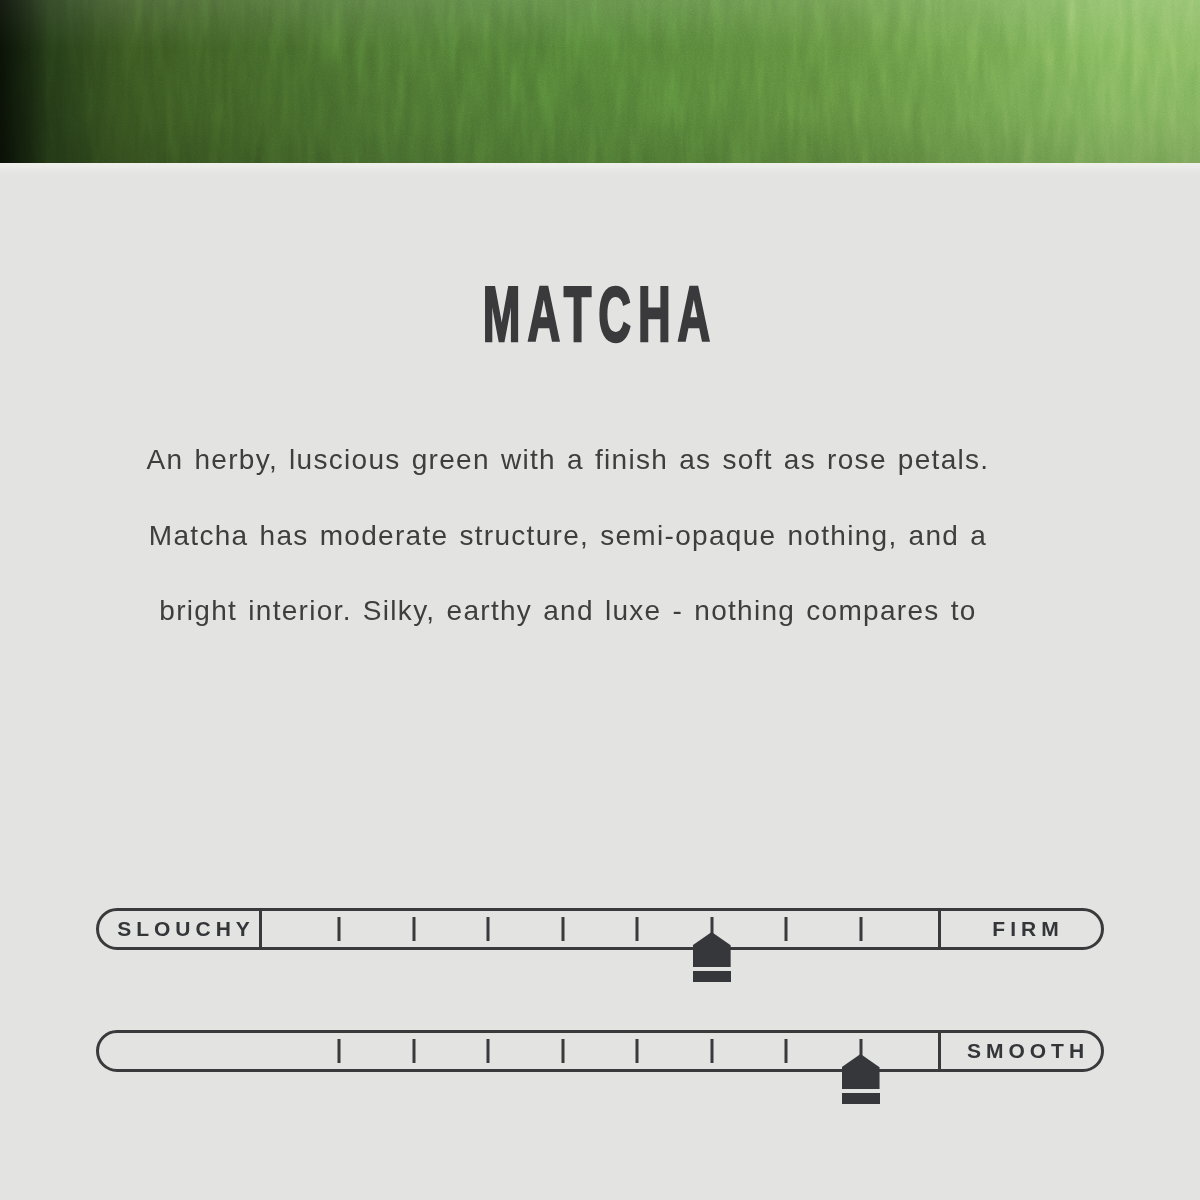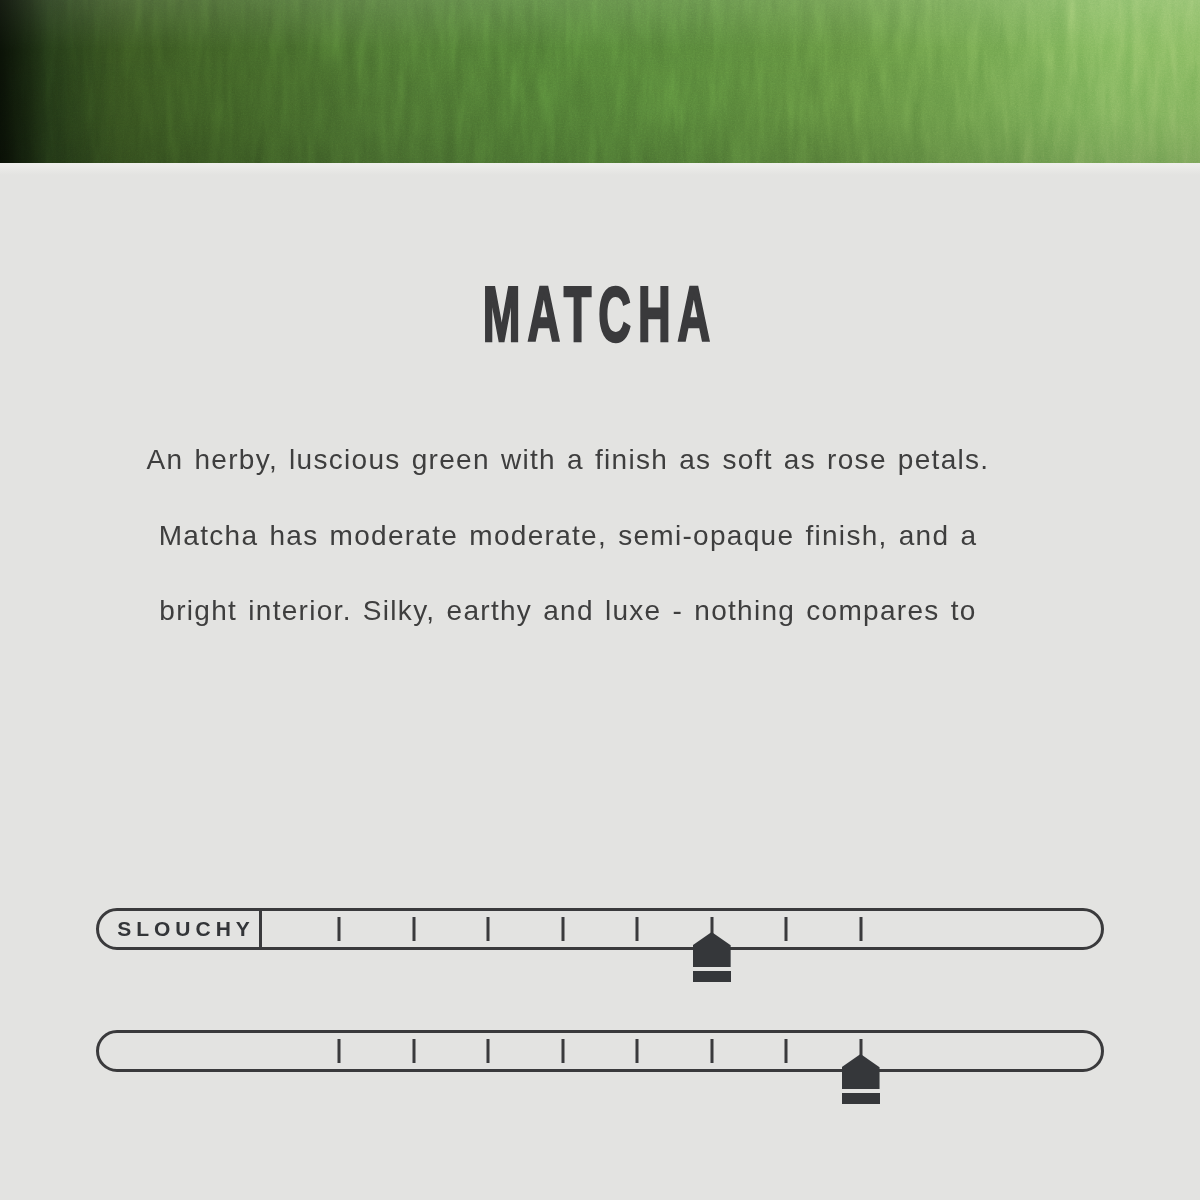--- a/index.html
+++ b/index.html
@@ -113,43 +113,45 @@
     <rect width="100%" height="100%" filter="url(#fGrain)" opacity="0.22"></rect>
   </svg>
   <div class="shade"></div>
 </div>
 <div class="hero-fade"></div>
 
 <h1 class="title">MATCHA</h1>
 
 <div class="desc">
   <div>An herby, luscious green with a finish as soft as rose petals.</div>
-  <div>Matcha has moderate moderate, semi-opaque finish, and a</div>
+  <div>Matcha has moderate structure, semi-opaque nothing, and a</div>
   <div>bright interior. Silky, earthy and luxe - nothing compares to</div>
 </div>
 
 <div class="slider s0">
   <div class="cap cap-left">SLOUCHY</div>
+  <div class="cap cap-right">FIRM</div>
   <div class="track">
     <div class="marker" style="left: 66.6667%;">
       <div class="marker-arrow"></div>
       <div class="marker-base"></div>
     </div>
   <div class="tick" style="left: 11.1111%;"></div>
       <div class="tick" style="left: 22.2222%;"></div>
       <div class="tick" style="left: 33.3333%;"></div>
       <div class="tick" style="left: 44.4444%;"></div>
       <div class="tick" style="left: 55.5556%;"></div>
       <div class="tick" style="left: 66.6667%;"></div>
       <div class="tick" style="left: 77.7778%;"></div>
       <div class="tick" style="left: 88.8889%;"></div>
     </div>
 </div>
 
 <div class="slider s1">
+  <div class="cap cap-right">SMOOTH</div>
   <div class="track">
     <div class="marker" style="left: 88.8889%;">
       <div class="marker-arrow"></div>
       <div class="marker-base"></div>
     </div>
   <div class="tick" style="left: 11.1111%;"></div>
       <div class="tick" style="left: 22.2222%;"></div>
       <div class="tick" style="left: 33.3333%;"></div>
       <div class="tick" style="left: 44.4444%;"></div>
       <div class="tick" style="left: 55.5556%;"></div>

